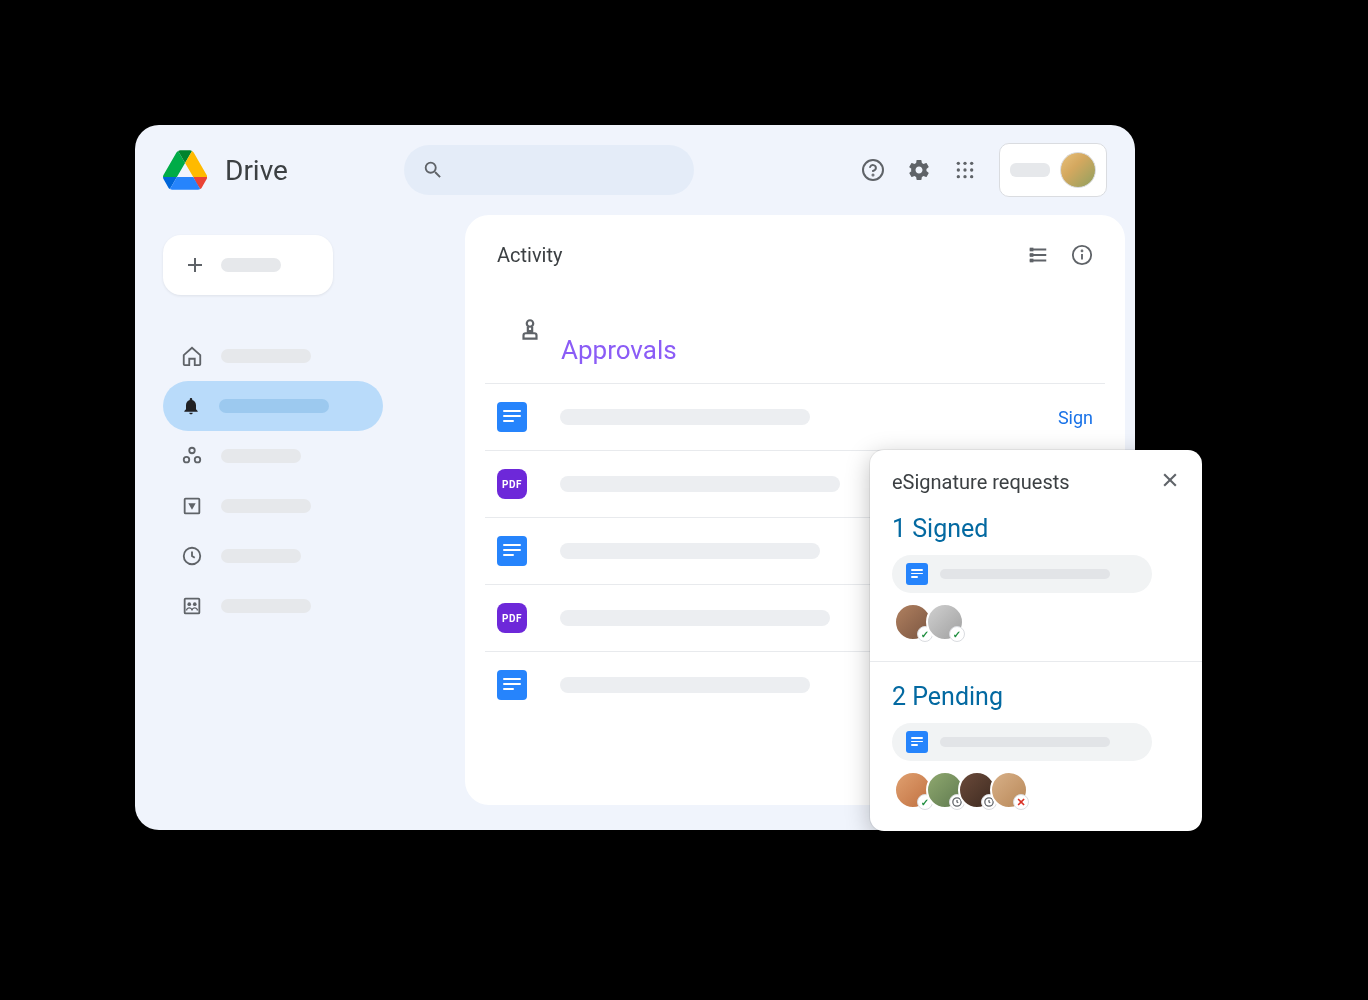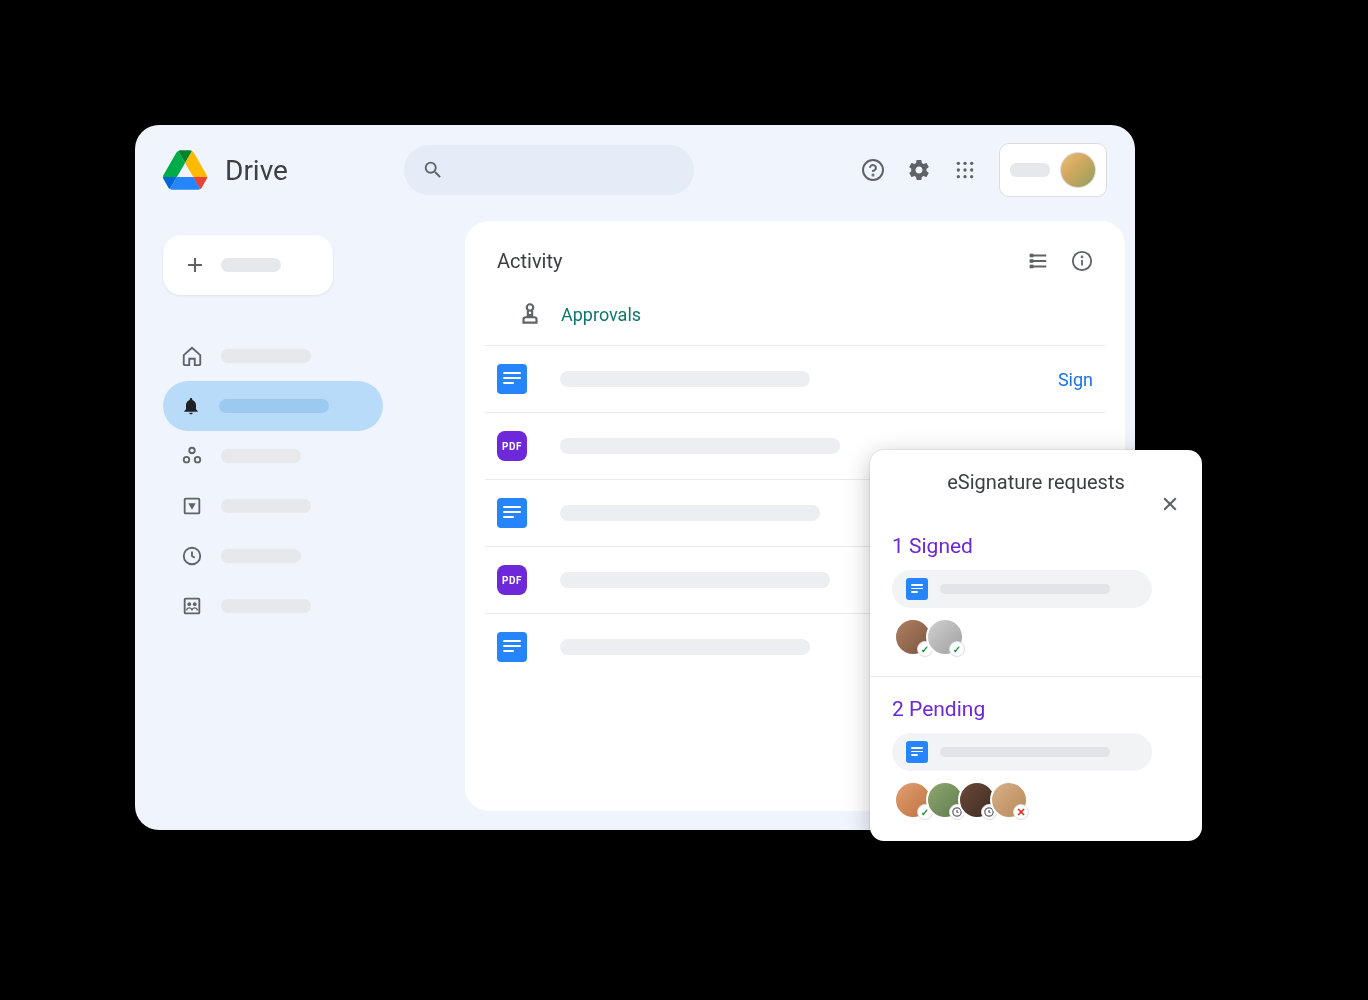--- a/index.html
+++ b/index.html
@@ -128,21 +128,21 @@
   .nav-placeholder {
     height: 14px;
     background: #e6e8eb;
     border-radius: 7px;
   }
   .nav-item.active .nav-placeholder { background: #9cc9ef; }
   
   .main-panel {
     position: absolute;
     left: 330px;
-    top: 96px;
+    top: 90px;
     width: 660px;
     height: 590px;
     background: #fff;
     border-radius: 24px;
     padding: 28px 0 0 0;
   }
   .panel-header {
     display: flex;
     align-items: center;
     padding: 0 32px;
@@ -160,22 +160,23 @@
   }
   .section-header {
     display: flex;
     align-items: center;
     gap: 18px;
     padding: 28px 32px 18px 32px;
     border-bottom: 1px solid #e8eaed;
     margin: 0 20px 0 20px;
   }
   .section-title {
-    font-size: 18px;
-    color: #0f766e;
+    font-size: 26px;
+    color: #8b5cf6;
+    margin-top: 40px;
   }
   .doc-list {
     padding: 0 20px;
   }
   .doc-row {
     display: flex;
     align-items: center;
     gap: 33px;
     padding: 18px 12px;
     border-bottom: 1px solid #e8eaed;
@@ -212,36 +213,34 @@
     left: 870px;
     top: 450px;
     width: 332px;
     background: #fff;
     border-radius: 14px;
     box-shadow: 0 6px 24px rgba(0,0,0,0.25), 0 0 0 1px rgba(0,0,0,0.06);
     padding: 20px 22px 22px 22px;
   }
   .popup-header {
     display: flex;
-    align-items: center;
-    flex-direction: column;
   }
   .popup-title {
     font-size: 20px;
     color: #3c4043;
   }
   .popup-close {
     margin-left: auto;
     color: #5f6368;
     font-size: 22px;
     line-height: 1;
   }
   .popup-section-title {
-    font-size: 21px;
-    color: #6d28d9;
+    font-size: 25px;
+    color: #0369a1;
     margin-top: 20px;
     margin-bottom: 12px;
   }
   .popup-doc-chip {
     display: flex;
     align-items: center;
     gap: 12px;
     background: #f1f3f4;
     border-radius: 20px;
     padding: 8px 14px;

